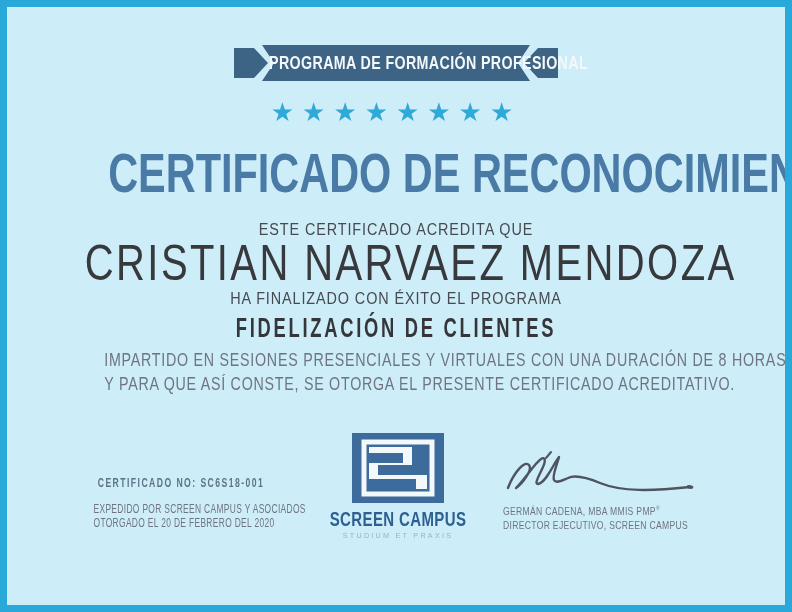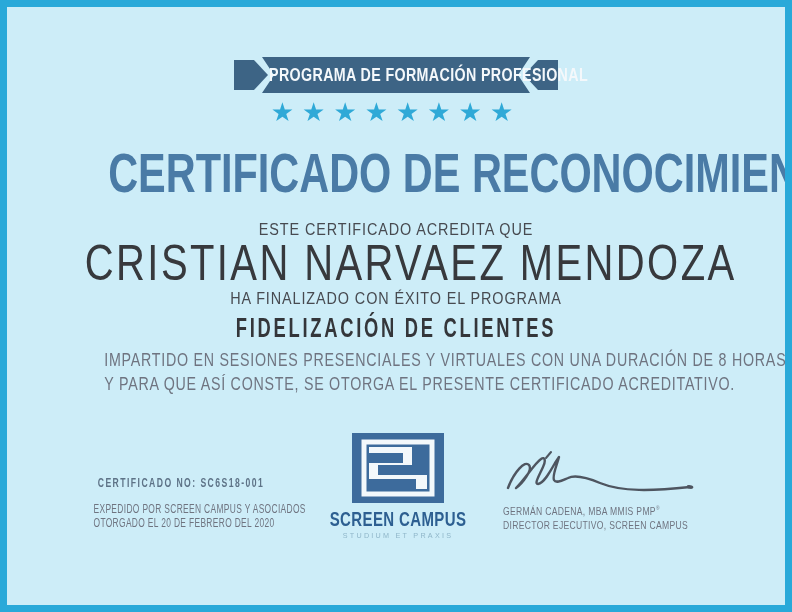--- a/index.html
+++ b/index.html
@@ -9,21 +9,21 @@
   .certificate{
     position:relative;
     width:792px;height:612px;
     background:#cdedf8;
     border:7px solid #29a9d9;
     overflow:hidden;
   }
   .abs{position:absolute;left:0;width:100%;text-align:center;white-space:nowrap;}
 
   
-  .ribbon{position:absolute;top:50px;left:50%;margin-left:-162px;width:280px;height:36px;}
+  .ribbon{position:absolute;top:38px;left:50%;margin-left:-162px;width:280px;height:36px;}
   .ribbon svg{position:absolute;top:0;left:0;}
   .ribbon-text{
     position:absolute;top:0;left:0;width:100%;height:36px;line-height:36px;
     text-align:center;color:#f4f8fb;font-size:19px;font-weight:bold;
     letter-spacing:.5px;transform:scaleX(.75);transform-origin:center;white-space:nowrap;
   }
 
   
   .stars{top:92px;font-size:26px;line-height:26px;letter-spacing:8px;color:#2fa9d7;}
 

